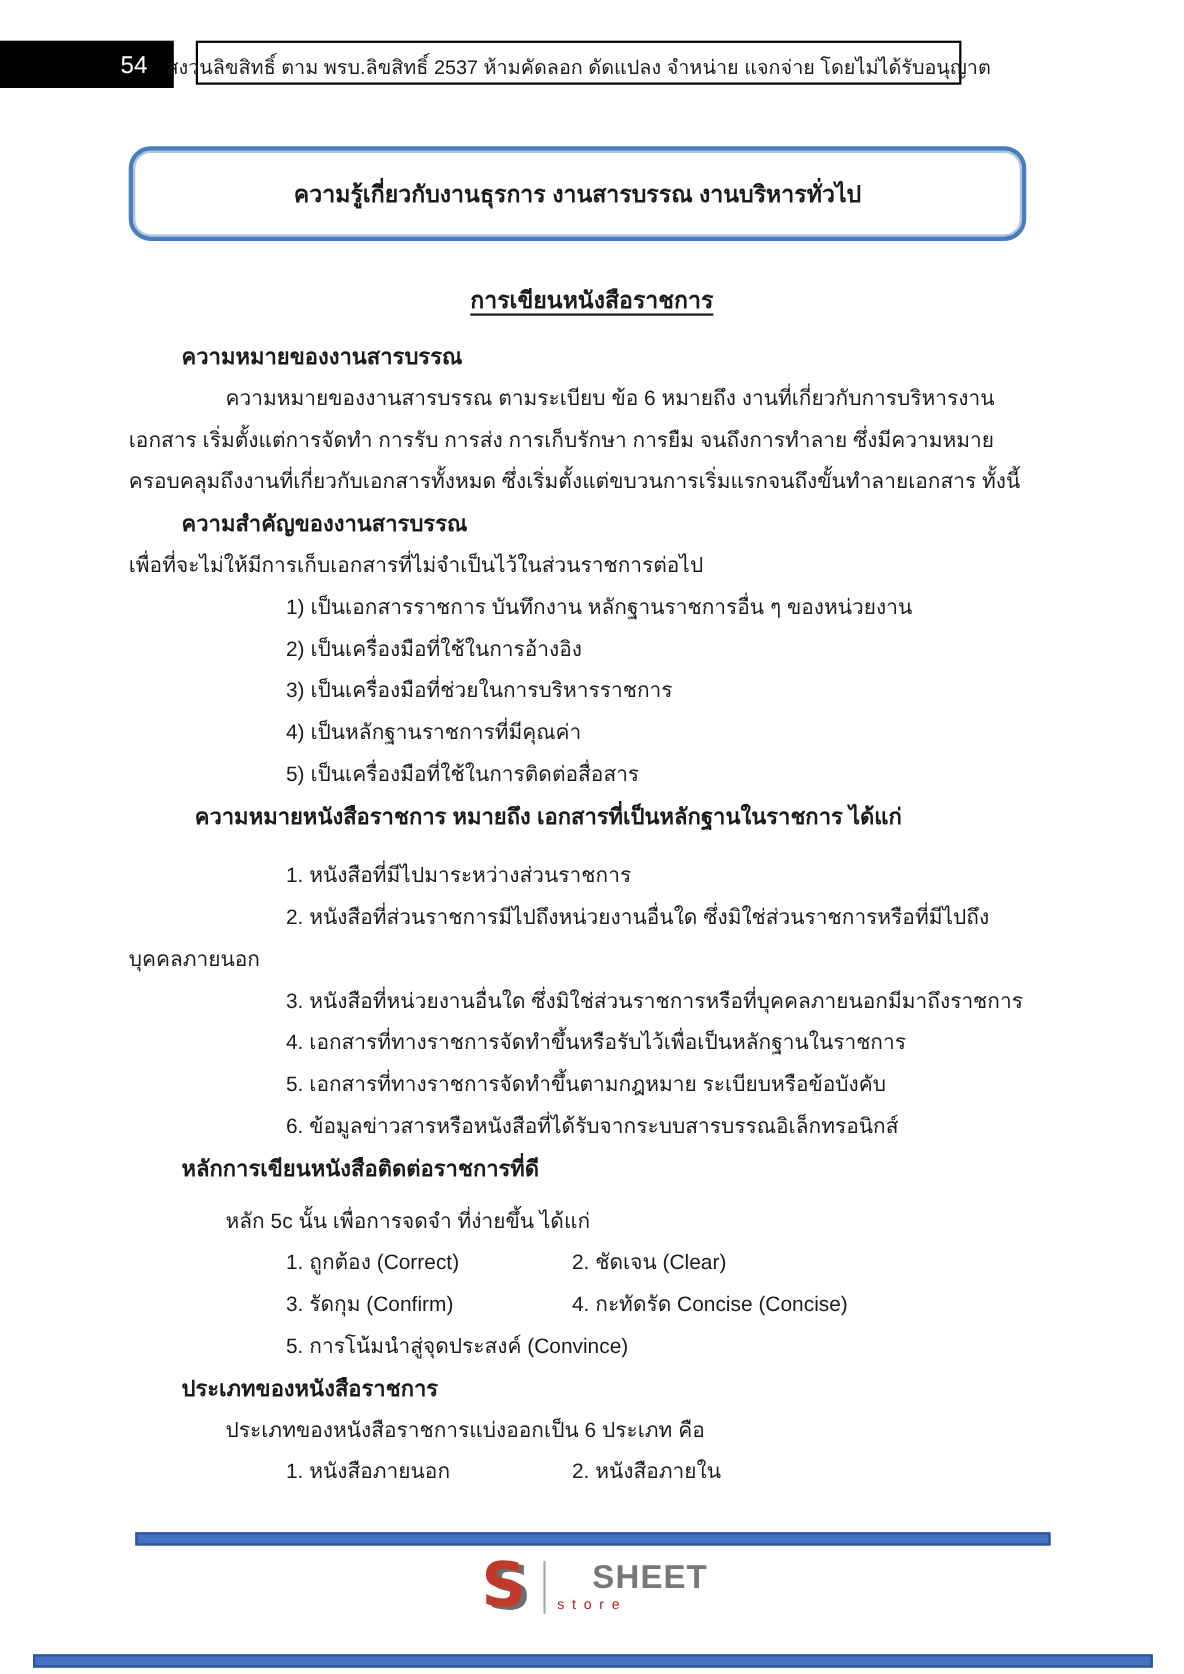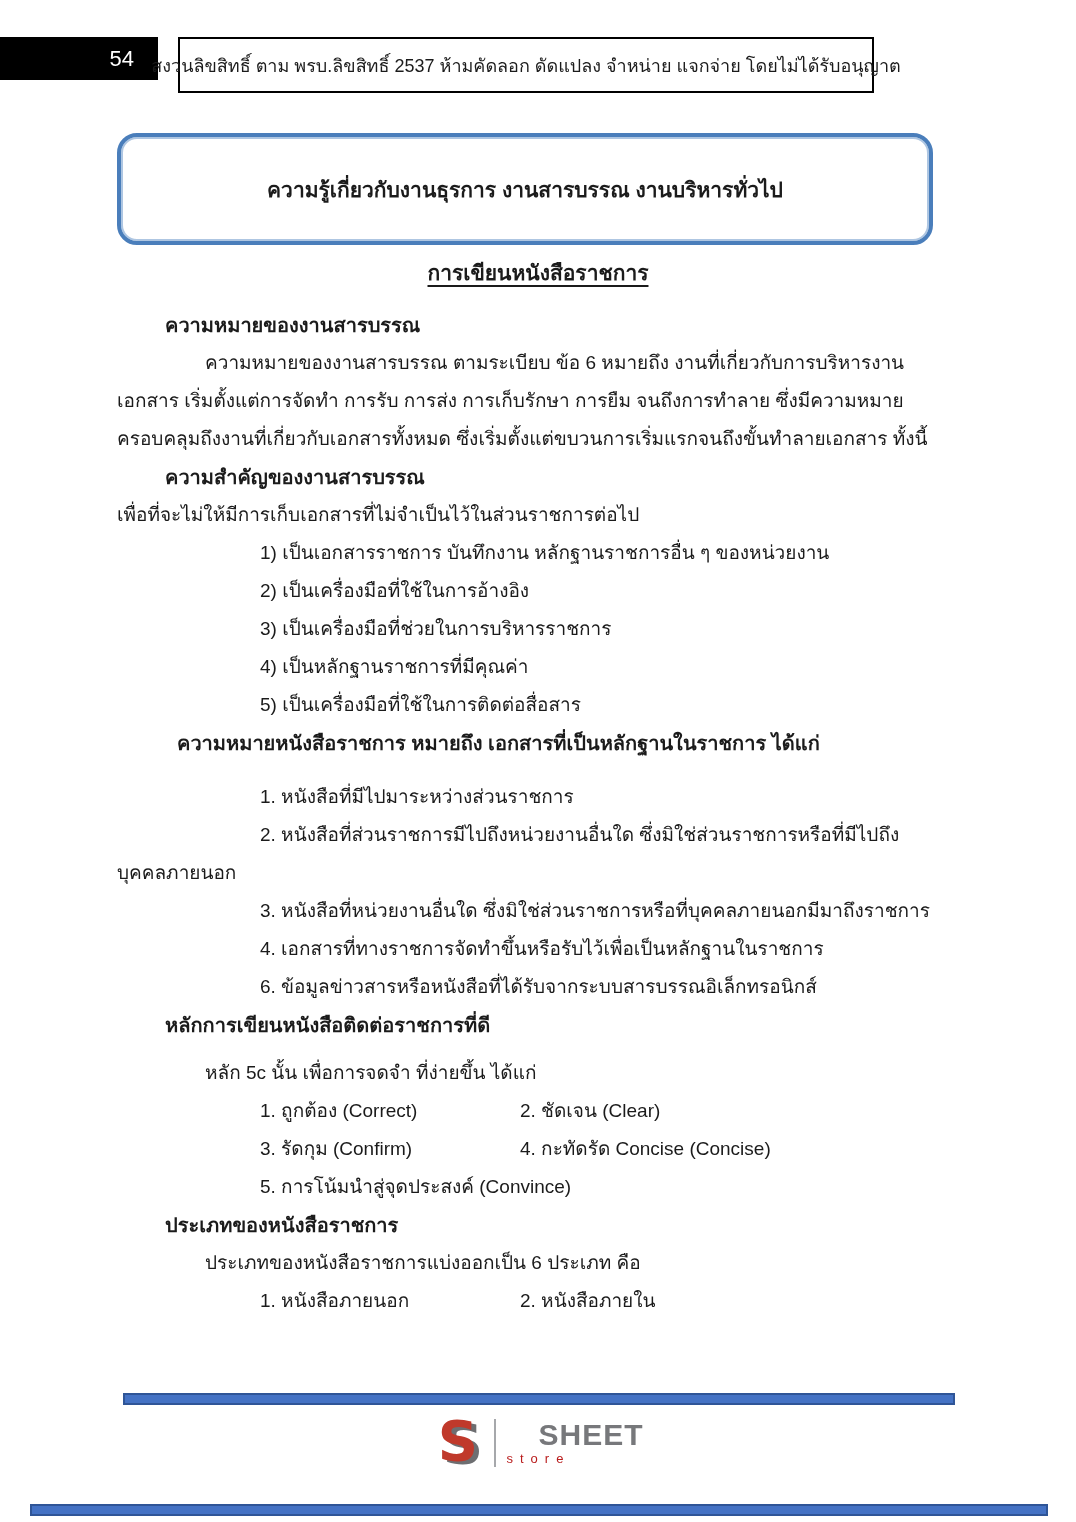--- a/index.html
+++ b/index.html
@@ -12,29 +12,29 @@
   .page { position:absolute; inset:0; background:#fff; overflow:hidden; }
 
   
   .page-num-box {
     position:absolute; left:0; top:37px; width:158px; height:43px;
     background:#000; color:#fff;
     display:flex; align-items:center; justify-content:flex-end;
     padding-right:24px; font-size:22px;
   }
   .copy-box {
-    position:absolute; left:178px; top:37px; width:696px; height:56px;
+    position:absolute; left:178px; top:37px; width:696px; height:40px;
     border:2px solid #000; background:#fff;
-    display:flex; align-items:center; justify-content:center;
+    display:flex; align-items:flex-end; justify-content:center;
     font-size:18px; white-space:nowrap;
   }
 
   
   .title-box {
-    position:absolute; left:117px; top:133px; width:816px; height:112px;
+    position:absolute; left:117px; top:133px; width:816px; height:86px;
     border:4px solid #4a7ebb; border-radius:20px;
     box-shadow: inset 0 0 0 2px #aec6e2;
     display:flex; align-items:center; justify-content:center;
     font-weight:bold; font-size:21px; background:#fff;
   }
 
   
   .doc-title {
     position:absolute; left:0; top:256px; width:100%;
     text-align:center; font-weight:bold; font-size:21px;
@@ -114,20 +114,21 @@
     <div class="line ind-li">3) เป็นเครื่องมือที่ช่วยในการบริหารราชการ</div>
     <div class="line ind-li">4) เป็นหลักฐานราชการที่มีคุณค่า</div>
     <div class="line ind-li">5) เป็นเครื่องมือที่ใช้ในการติดต่อสื่อสาร</div>
 
     <div class="line bold ind-h2">ความหมายหนังสือราชการ หมายถึง เอกสารที่เป็นหลักฐานในราชการ ได้แก่</div>
     <div class="line ind-li gap-lg">1. หนังสือที่มีไปมาระหว่างส่วนราชการ</div>
     <div class="line ind-li">2. หนังสือที่ส่วนราชการมีไปถึงหน่วยงานอื่นใด ซึ่งมิใช่ส่วนราชการหรือที่มีไปถึง</div>
     <div class="line">บุคคลภายนอก</div>
     <div class="line ind-li">3. หนังสือที่หน่วยงานอื่นใด ซึ่งมิใช่ส่วนราชการหรือที่บุคคลภายนอกมีมาถึงราชการ</div>
     <div class="line ind-li">4. เอกสารที่ทางราชการจัดทำขึ้นหรือรับไว้เพื่อเป็นหลักฐานในราชการ</div>
+    <div class="line ind-li">5. เอกสารที่ทางราชการจัดทำขึ้นตามกฎหมาย ระเบียบหรือข้อบังคับ</div>
     <div class="line ind-li">6. ข้อมูลข่าวสารหรือหนังสือที่ได้รับจากระบบสารบรรณอิเล็กทรอนิกส์</div>
 
     <div class="line bold ind-h">หลักการเขียนหนังสือติดต่อราชการที่ดี</div>
     <div class="line ind-p gap-sm">หลัก 5c นั้น เพื่อการจดจำ ที่ง่ายขึ้น ได้แก่</div>
     <div class="cols line">
       <span class="c1">1. ถูกต้อง (Correct)</span>
       <span>2. ชัดเจน (Clear)</span>
     </div>
     <div class="cols line">
       <span class="c1">3. รัดกุม (Confirm)</span>

